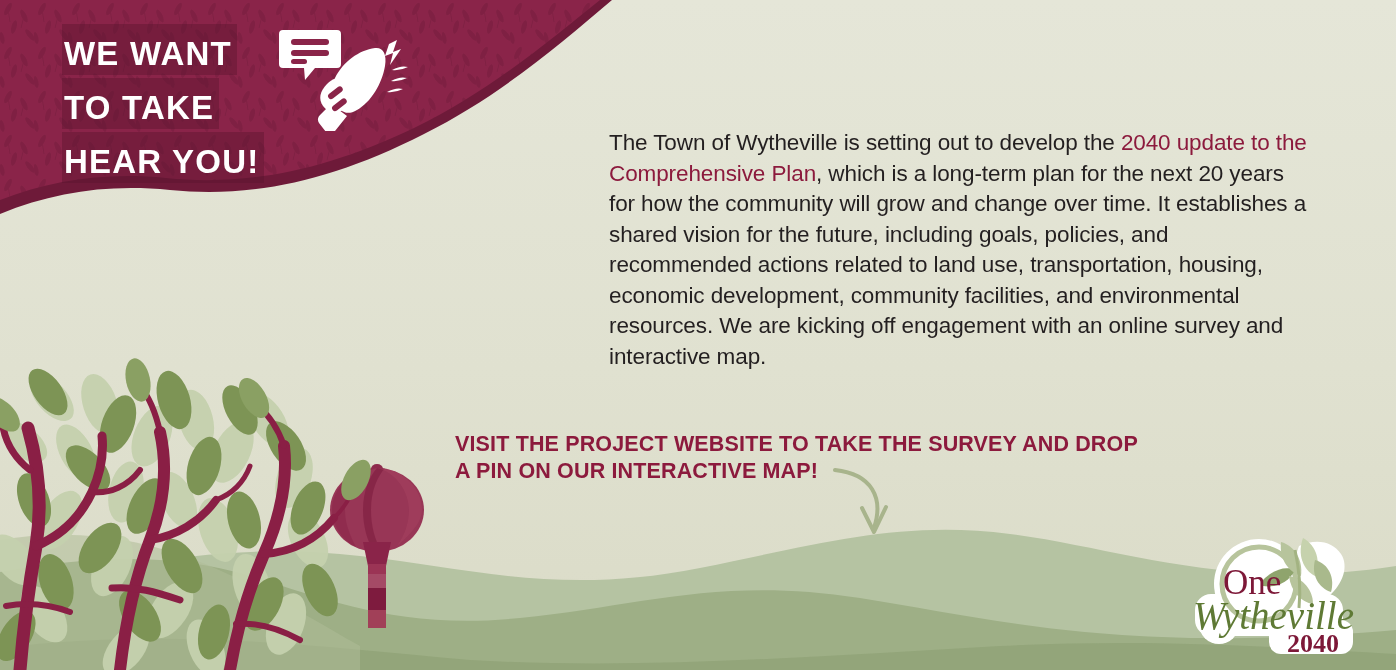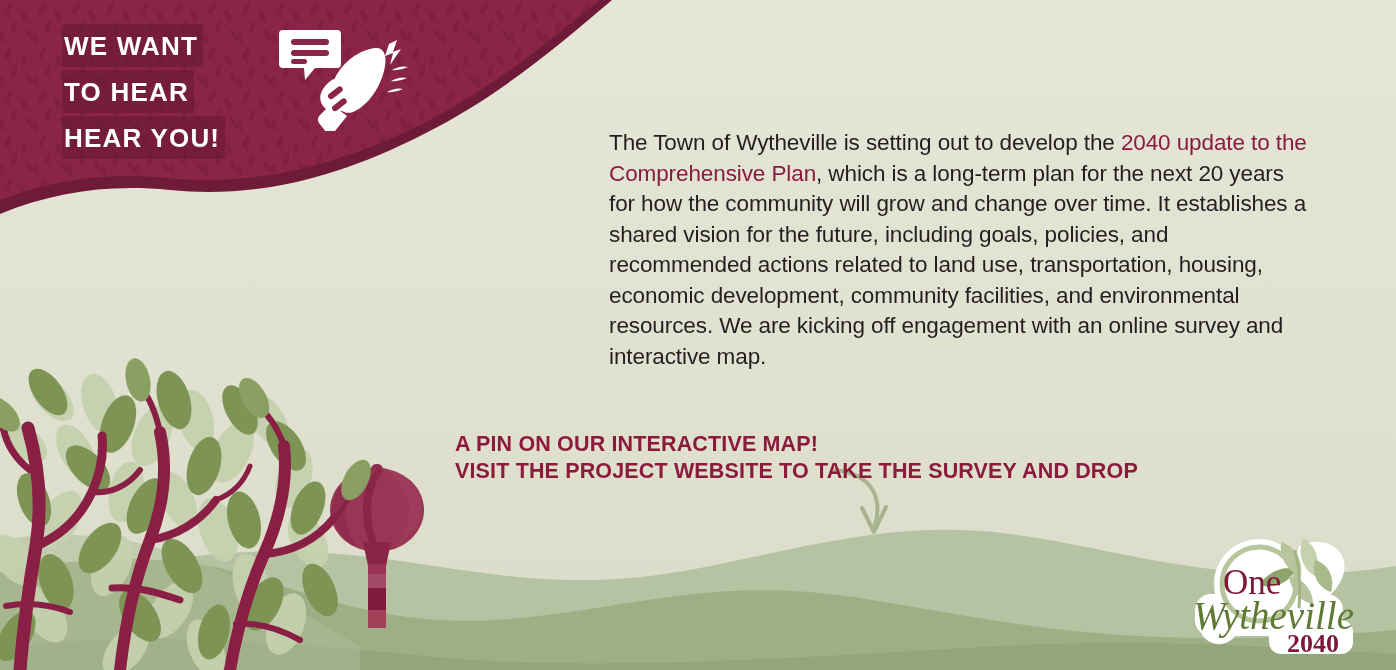--- a/index.html
+++ b/index.html
@@ -28,26 +28,26 @@
   
   .banner-text-wrap {
     position:absolute;
     left:62px; top:24px;
     width:260px;
     z-index:6;
   }
   .banner-line {
     display:inline-block;
     color:#ffffff;
-    font-size:26px;
+    font-size:33px;
     line-height:38px;
     font-weight:700;
     letter-spacing:1.2px;
     background:rgba(88,20,46,0.40);
-    padding:3px 5px 2px 2px;
+    padding:11px 5px 2px 2px;
     margin-bottom:3px;
     white-space:nowrap;
   }
   .megaphone {
     position:absolute;
     left:279px; top:26px;
     width:130px; height:105px;
     z-index:6;
   }
 
@@ -233,21 +233,21 @@
       <path d="M0,0 L612,0 C560,44 500,96 424,134 C330,182 250,198 170,190
                C108,184 54,192 0,214 Z" fill="#6e1a39"></path>
 
       <path d="M0,0 L600,0 C548,42 488,92 414,128 C322,172 244,186 166,178
                C106,172 52,180 0,200 Z" fill="url(#leafTex)"></path>
     </g>
   </svg>
 
   <div class="banner-text-wrap">
     <span class="banner-line">WE WANT</span><br>
-    <span class="banner-line">TO HEAR</span><br>
+    <span class="banner-line">TO TAKE</span><br>
     <span class="banner-line">HEAR YOU!</span>
   </div>
 
   <svg class="megaphone" viewBox="0 0 130 105" aria-hidden="true">
     <g fill="#ffffff">
 
       <path d="M4,4 h54 a4,4 0 0 1 4,4 v30 a4,4 0 0 1 -4,4 h-22 l-10,12 l-1,-12 h-21 a4,4 0 0 1 -4,-4 v-30 a4,4 0 0 1 4,-4 z"></path>
 
       <path d="M56,52 C64,36 80,24 96,22 C104,21 108,28 106,40
                C103,58 92,76 78,84 C68,90 60,86 58,76 C56,68 54,58 56,52 Z"></path>
@@ -273,22 +273,22 @@
       <path d="M112,55 q9,-5 16,-3 q-8,4 -16,3 z"></path>
       <path d="M108,66 q9,-5 16,-3 q-8,4 -16,3 z"></path>
     </g>
   </svg>
 
   <p class="body-copy">
     <span>The Town of Wytheville is setting out to develop the </span><span class="hl">2040 update to the Comprehensive Plan</span><span>, which is a long-term plan for the next 20 years for how the community will grow and change over time. It establishes a shared vision for the future, including goals, policies, and recommended actions related to land use, transportation, housing, economic development, community facilities, and environmental resources. We are kicking off engagement with an online survey and interactive map.</span>
   </p>
 
   <div class="cta">
+    <span class="cta-line">VISIT THE PROJECT WEBSITE TO TAKE THE SURVEY AND DROP</span>
     <span class="cta-line">A PIN ON OUR INTERACTIVE MAP!</span>
-    <span class="cta-line">VISIT THE PROJECT WEBSITE TO TAKE THE SURVEY AND DROP</span>
   </div>
 
   <svg class="logo" viewBox="0 0 185 130" aria-hidden="true">
 
     <g fill="#ffffff">
       <circle cx="68" cy="52" r="45"></circle>
       <path d="M108,14 C126,6 142,10 150,22 C158,34 152,52 138,64
                C126,74 112,76 104,70 C96,64 96,46 102,32 Z"></path>
       <rect x="4" y="62" width="148" height="42" rx="16"></rect>
       <rect x="78" y="88" width="84" height="34" rx="12"></rect>

